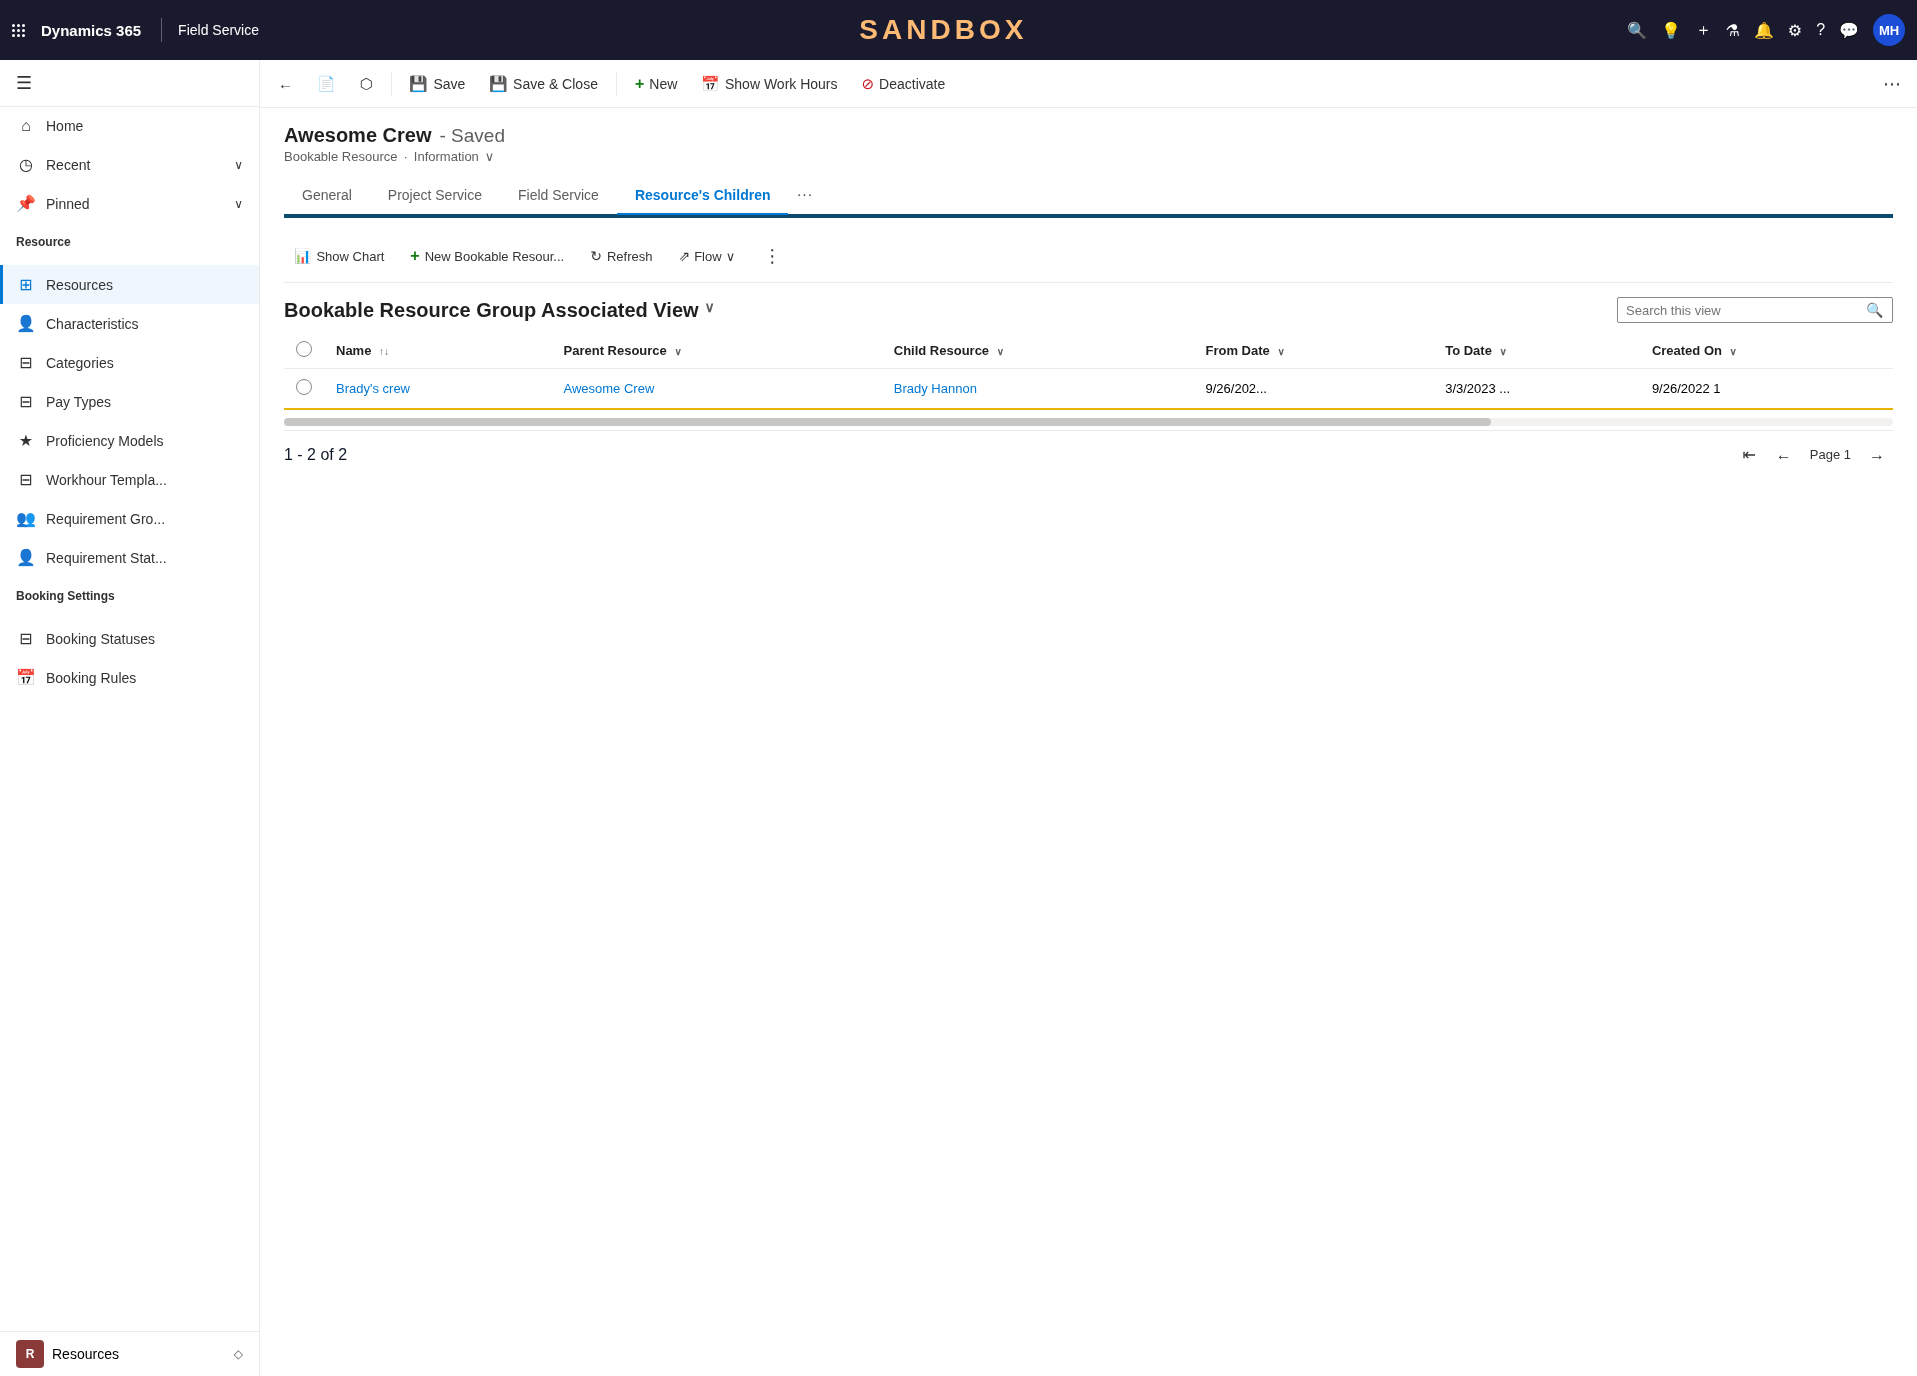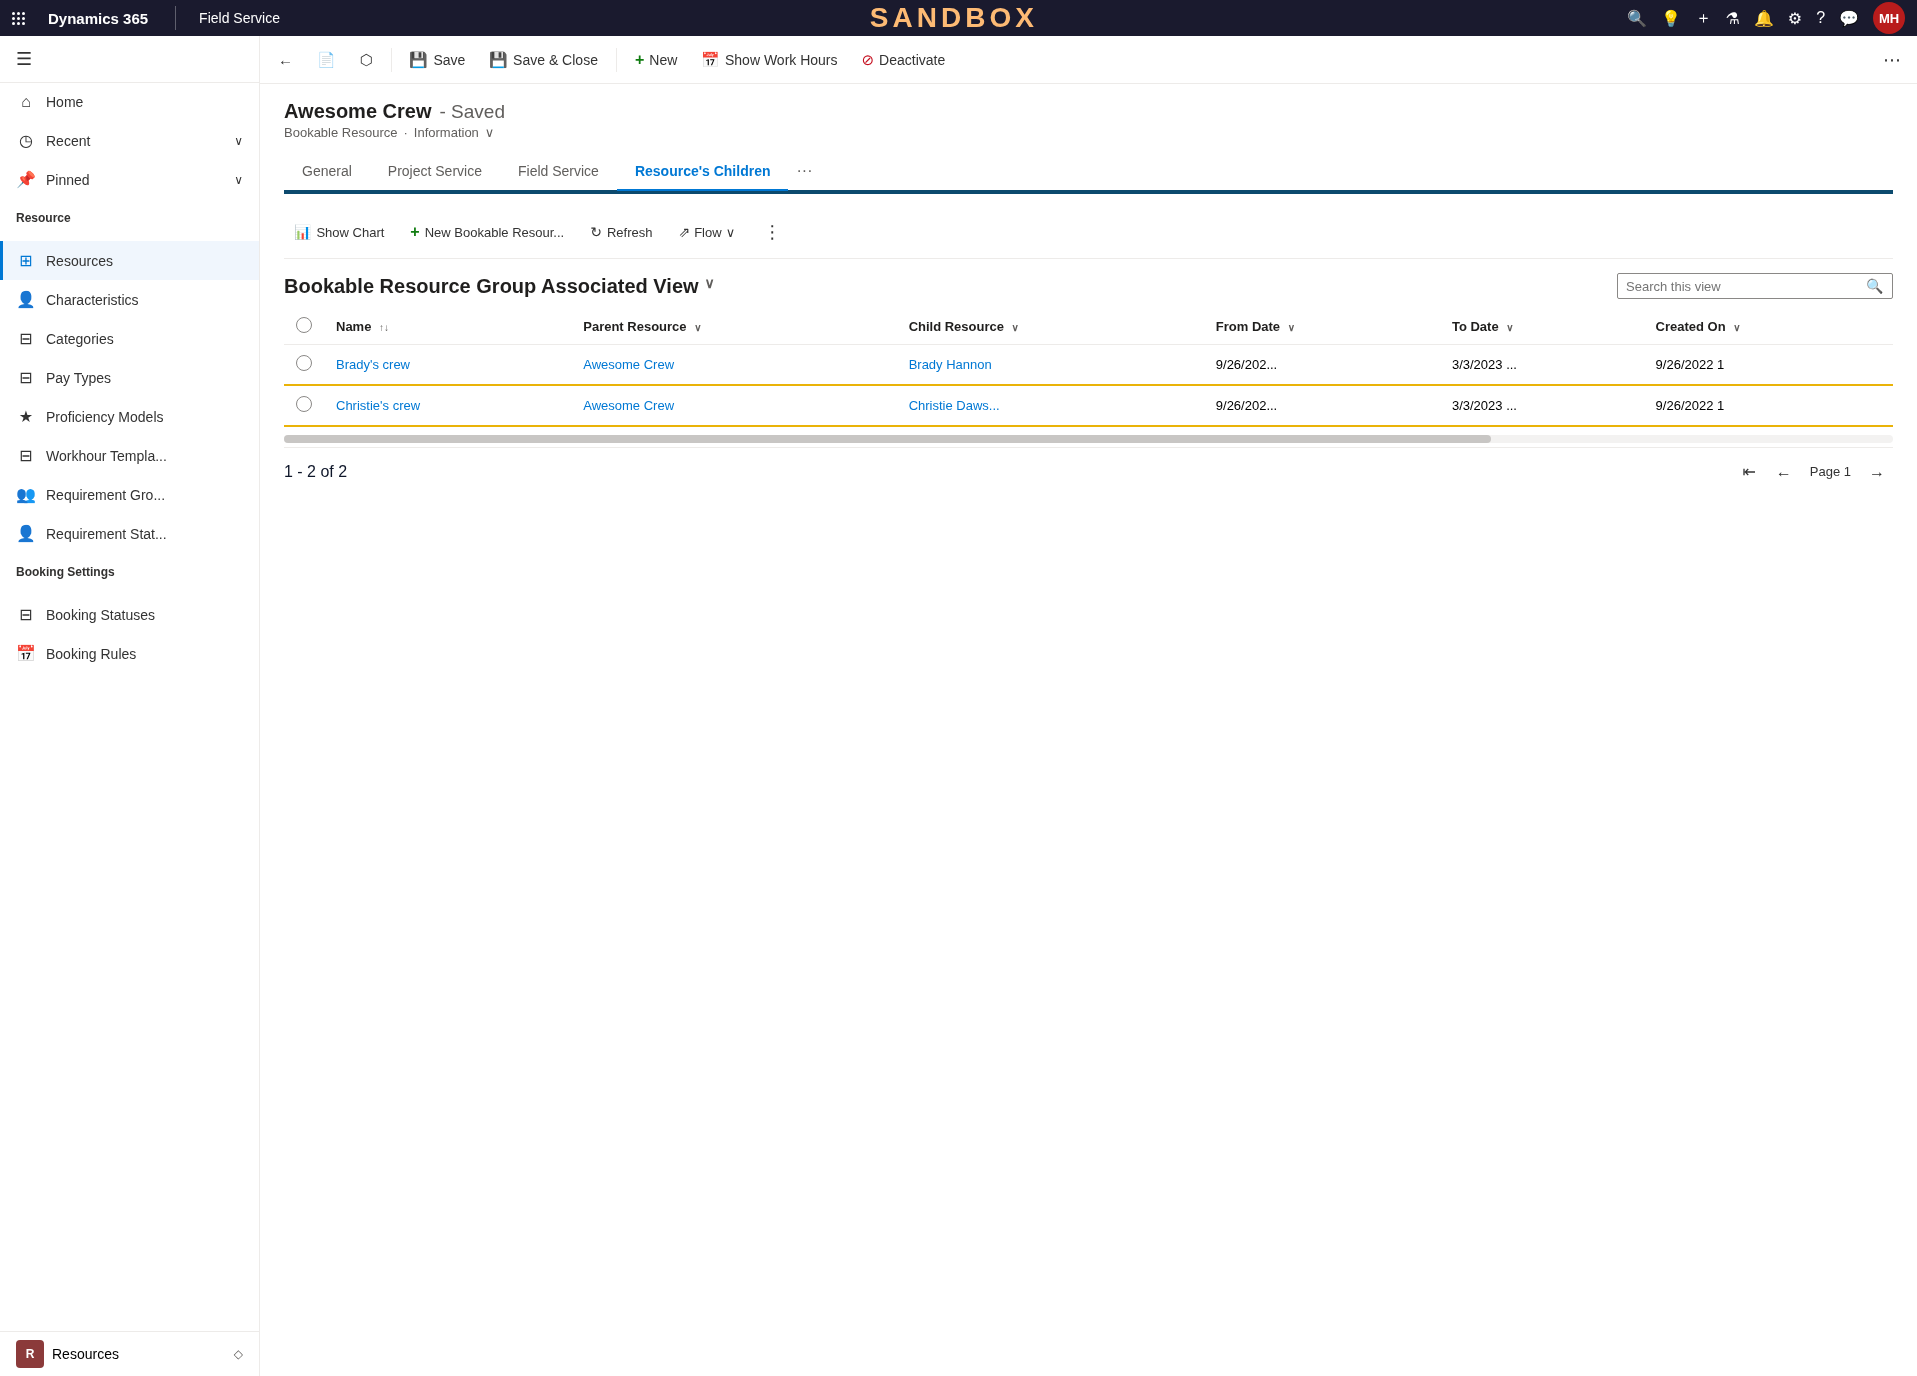--- a/index.html
+++ b/index.html
@@ -2,38 +2,38 @@
 <html><head>
   <meta charset="utf-8">
   <style>
     * { box-sizing: border-box; margin: 0; padding: 0; }
     body { font-family: 'Segoe UI', sans-serif; font-size: 14px; background: #fff; display: flex; flex-direction: column; height: 100vh; overflow: hidden; }
 
     
     .topbar {
       background: #1a1a2e;
       color: #fff;
-      height: 36px;
+      height: 60px;
       display: flex;
       align-items: center;
       padding: 0 12px;
-      gap: 15px;
+      gap: 8px;
       flex-shrink: 0;
     }
     .topbar-grid { display: grid; grid-template-columns: repeat(3,3px); gap: 2px; margin-right: 8px; }
     .topbar-grid span { display: block; width: 3px; height: 3px; background: #fff; border-radius: 50%; }
     .topbar-brand { font-weight: 700; font-size: 15px; color: #fff; margin-right: 4px; }
     .topbar-divider { width: 1px; height: 24px; background: rgba(255,255,255,0.3); margin: 0 8px; }
     .topbar-module { font-size: 14px; color: #fff; }
     .topbar-sandbox { font-size: 28px; font-weight: 900; letter-spacing: 4px; color: #fdba74; flex: 1; text-align: center; }
     .topbar-icons { display: flex; align-items: center; gap: 14px; }
     .topbar-icon { color: #fff; font-size: 16px; cursor: pointer; }
     .topbar-avatar {
       width: 32px; height: 32px; border-radius: 50%;
-      background: #b91c1c; color: #fff; font-weight: 700; font-size: 13px;
+      background: #1d4ed8; color: #fff; font-weight: 700; font-size: 13px;
       display: flex; align-items: center; justify-content: center; cursor: pointer;
     }
 
     
     .main-layout { display: flex; flex: 1; overflow: hidden; }
 
     
     .sidebar {
       width: 260px;
       background: #fff;
@@ -436,31 +436,20 @@
               <td class="checkbox-col">
                 <input type="checkbox" class="row-checkbox" style="">
               </td>
               <td><a>Brady's crew</a></td>
               <td><a>Awesome Crew</a></td>
               <td><a>Brady Hannon</a></td>
               <td>9/26/202...</td>
               <td>3/3/2023 ...</td>
               <td>9/26/2022 1</td>
             </tr>
-            <tr>
-              <td class="checkbox-col">
-                <input type="checkbox" class="row-checkbox" style="">
-              </td>
-              <td><a>Christie's crew</a></td>
-              <td><a>Awesome Crew</a></td>
-              <td><a>Christie Daws...</a></td>
-              <td>9/26/202...</td>
-              <td>3/3/2023 ...</td>
-              <td>9/26/2022 1</td>
-            </tr>
           </tbody>
         </table>
         <div class="table-scrollbar">
           <div class="table-scrollbar-thumb"></div>
         </div>
       </div>
 
       <div class="table-footer">
         <span class="pagination-info">1 - 2 of 2</span>
         <div class="pagination-controls">

